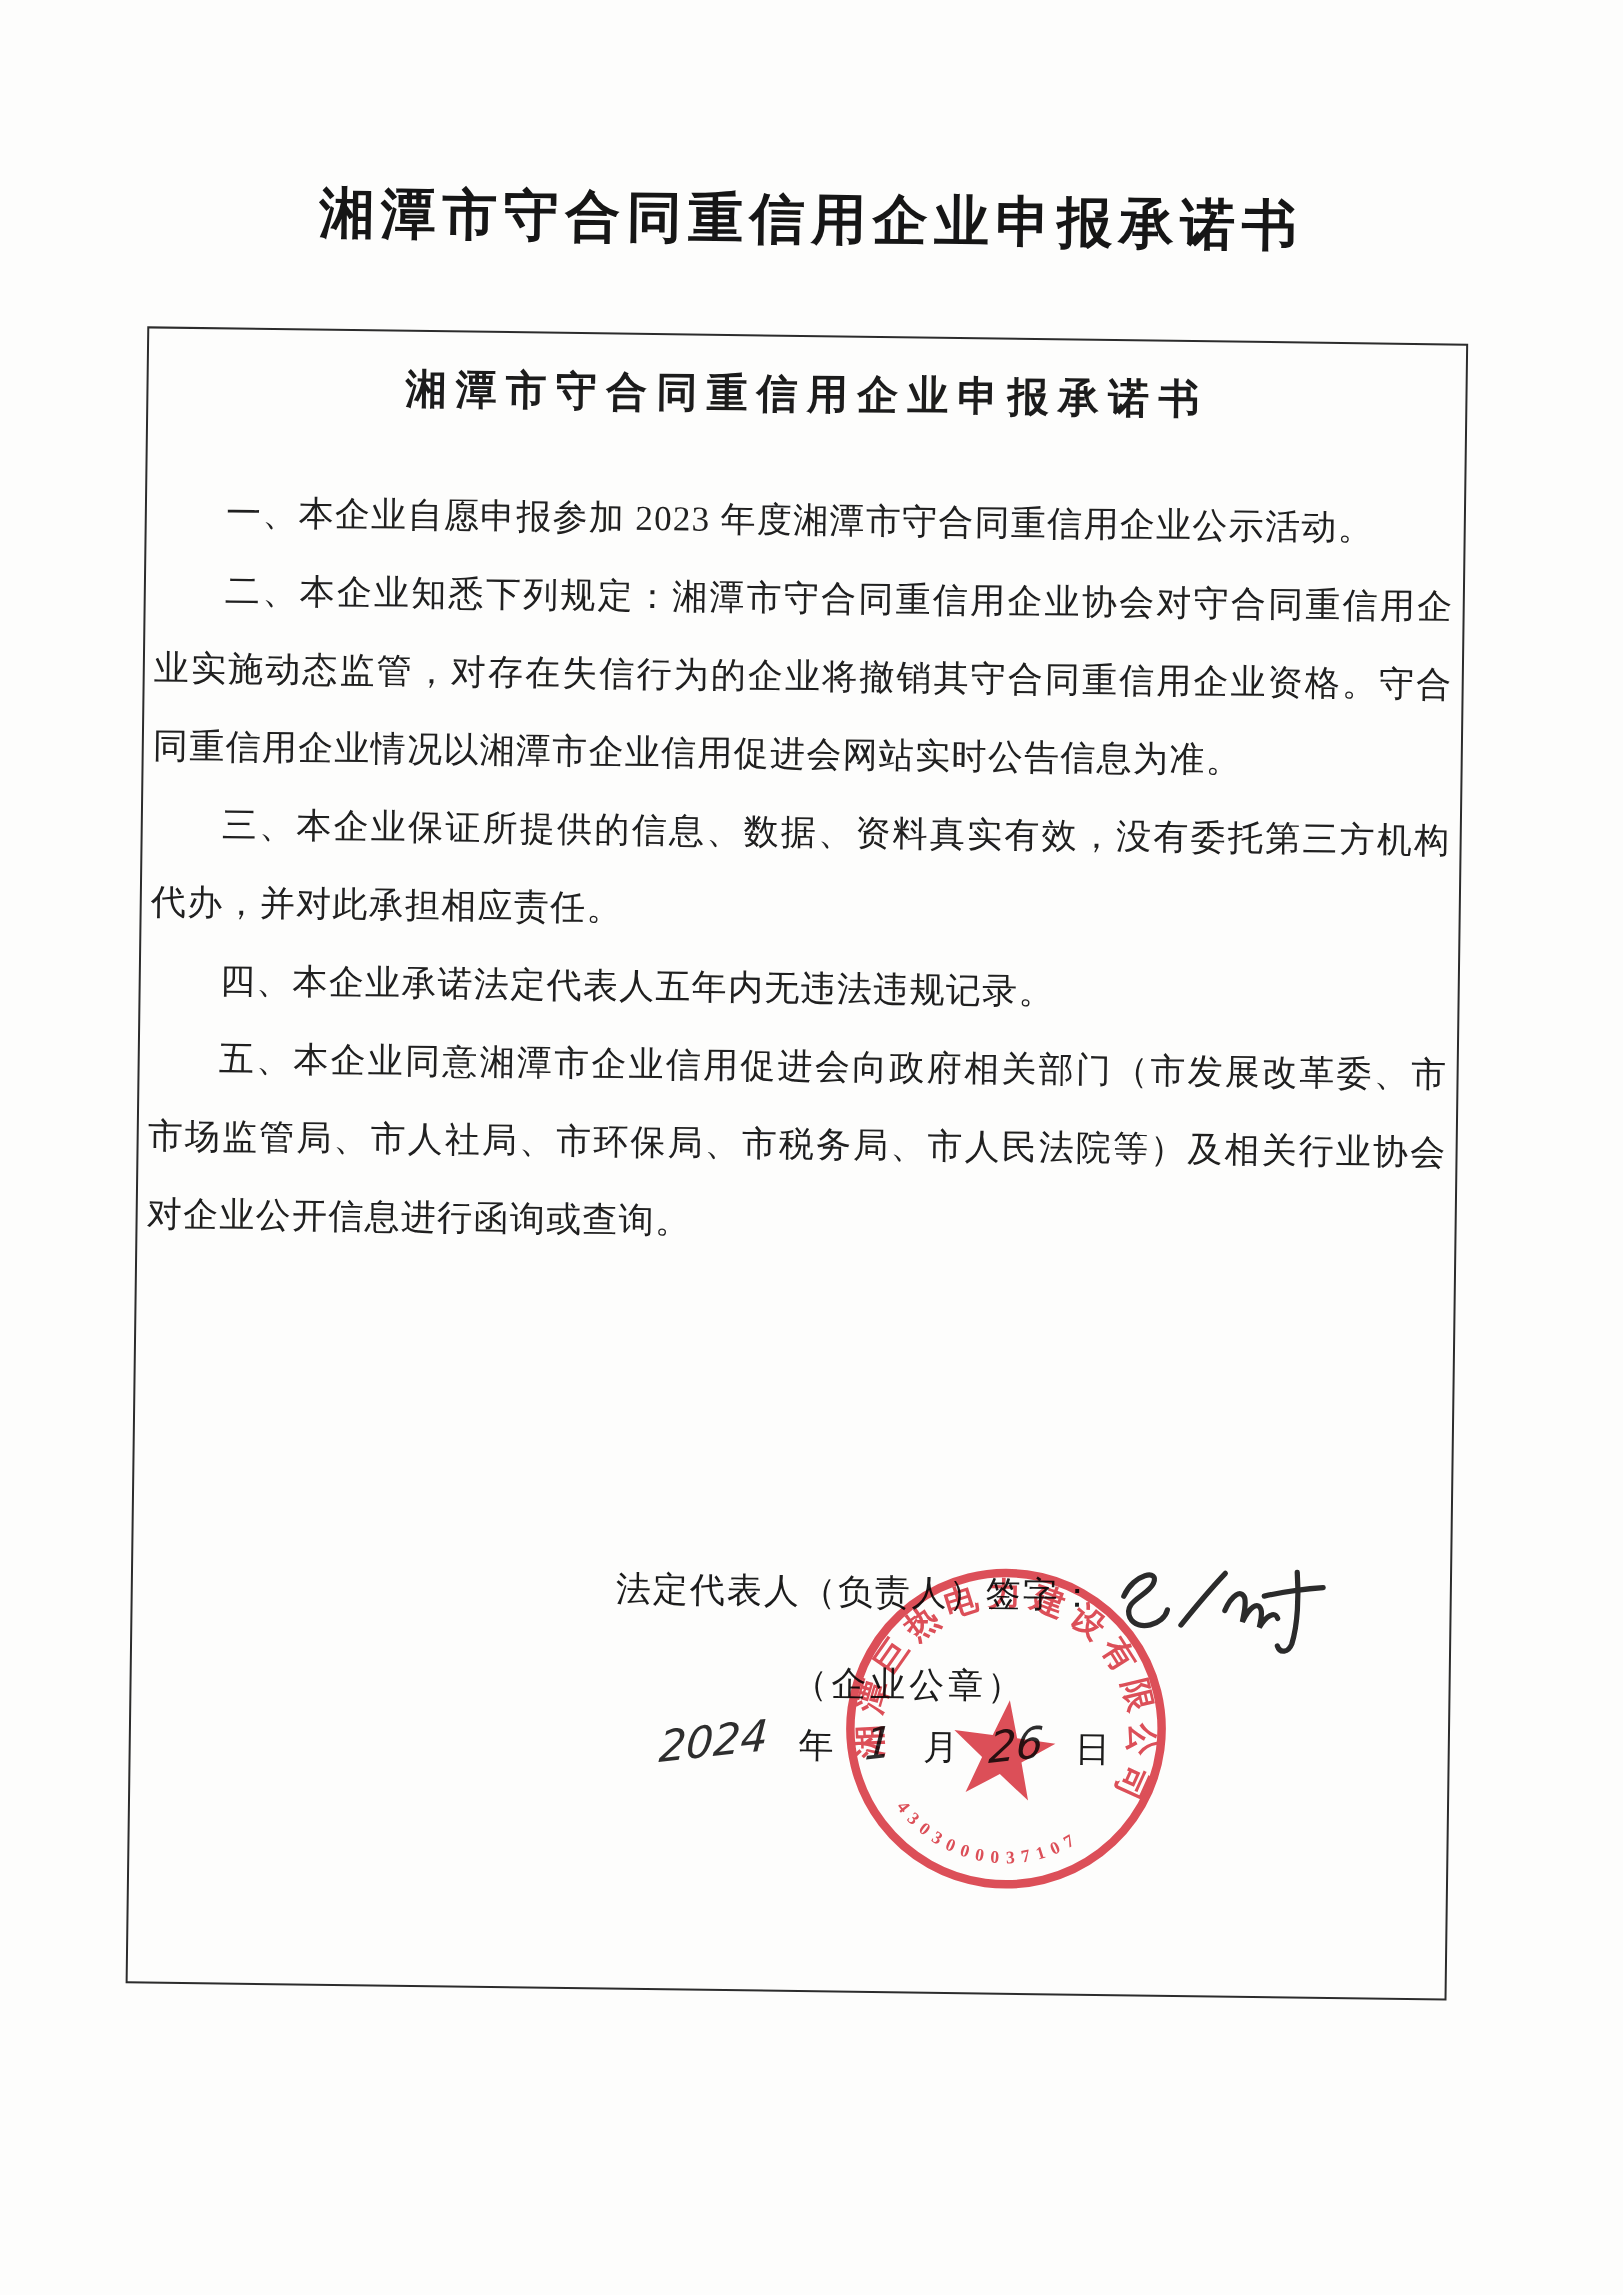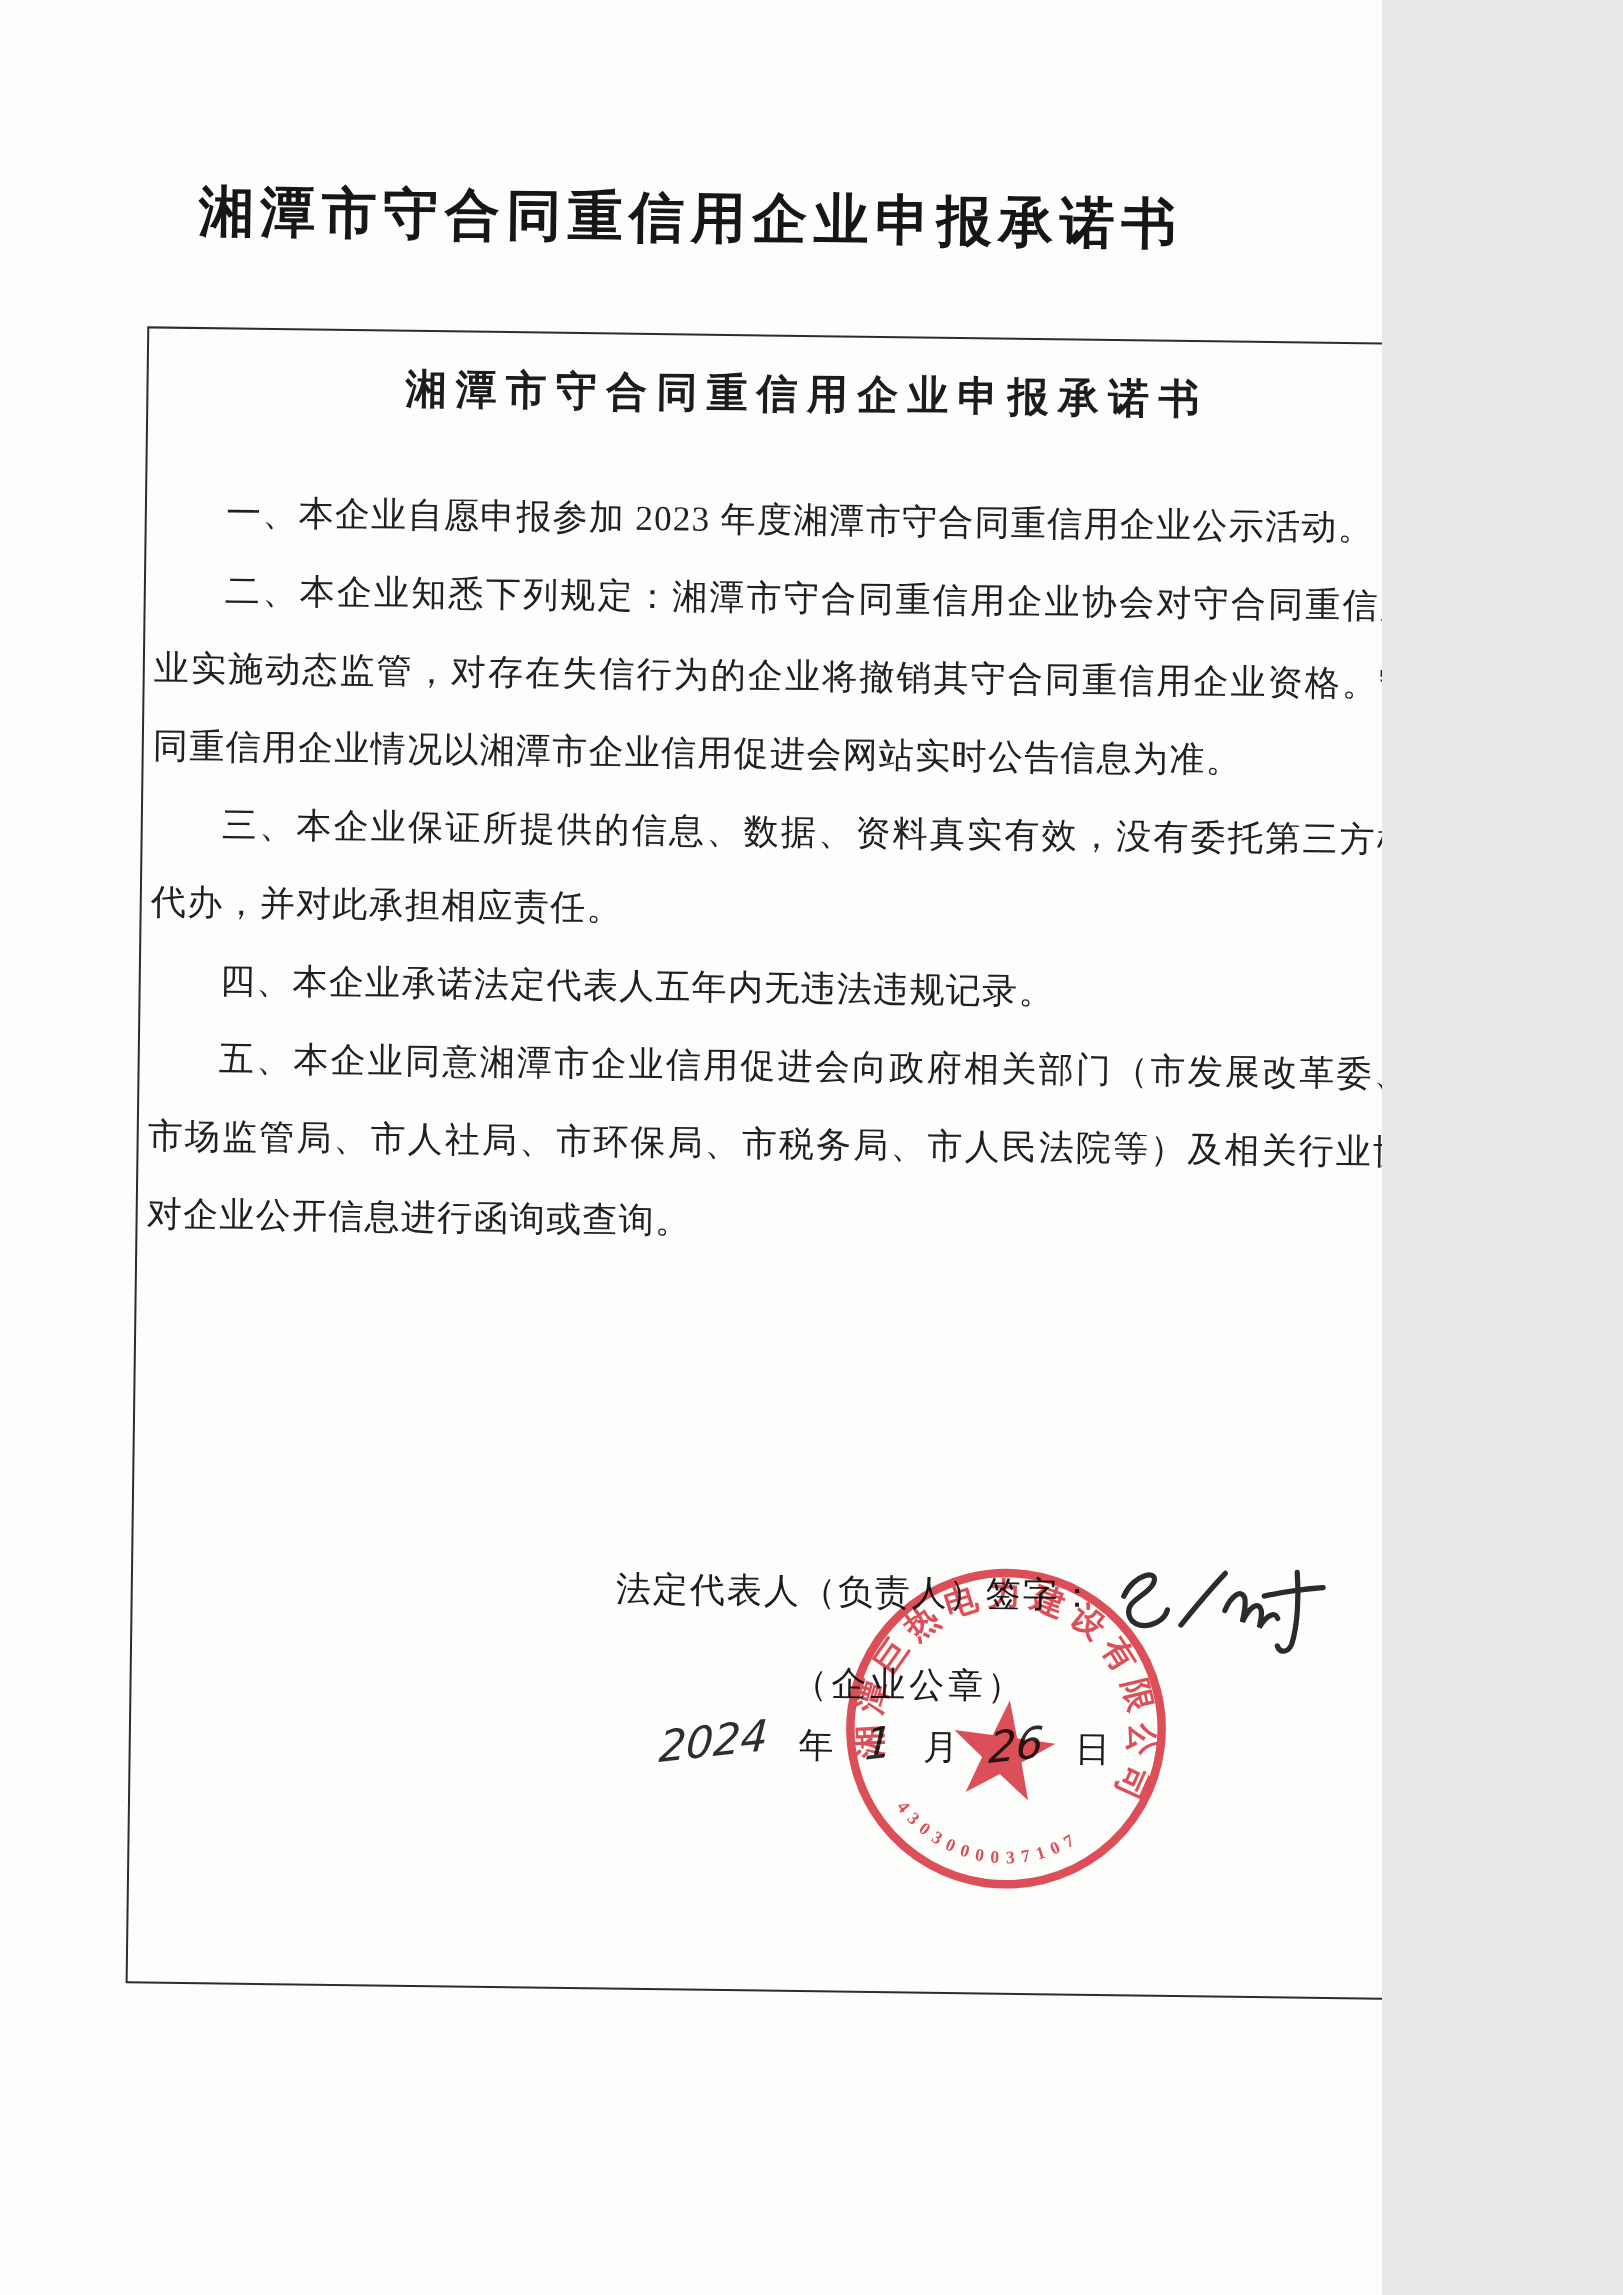--- a/index.html
+++ b/index.html
@@ -1,18 +1,18 @@
 <!DOCTYPE html>
 <html style="font-size:10.5px"><head>
 <meta charset="utf-8">
 <style>
   html,body{margin:0;padding:0;background:#e8e8e8;}
   .sheet{
     position:relative;
-    width:1382px;height:2295px;
+    width:1623px;height:2295px;
     background:#fdfdfc;
     overflow:hidden;
     font-family:"Liberation Serif","DejaVu Serif",serif;
     color:#1c1c1c;
   }
   .scan{ 
     position:absolute;inset:0;
     transform:rotate(0.75deg);
     transform-origin:196px 196px;
   }

